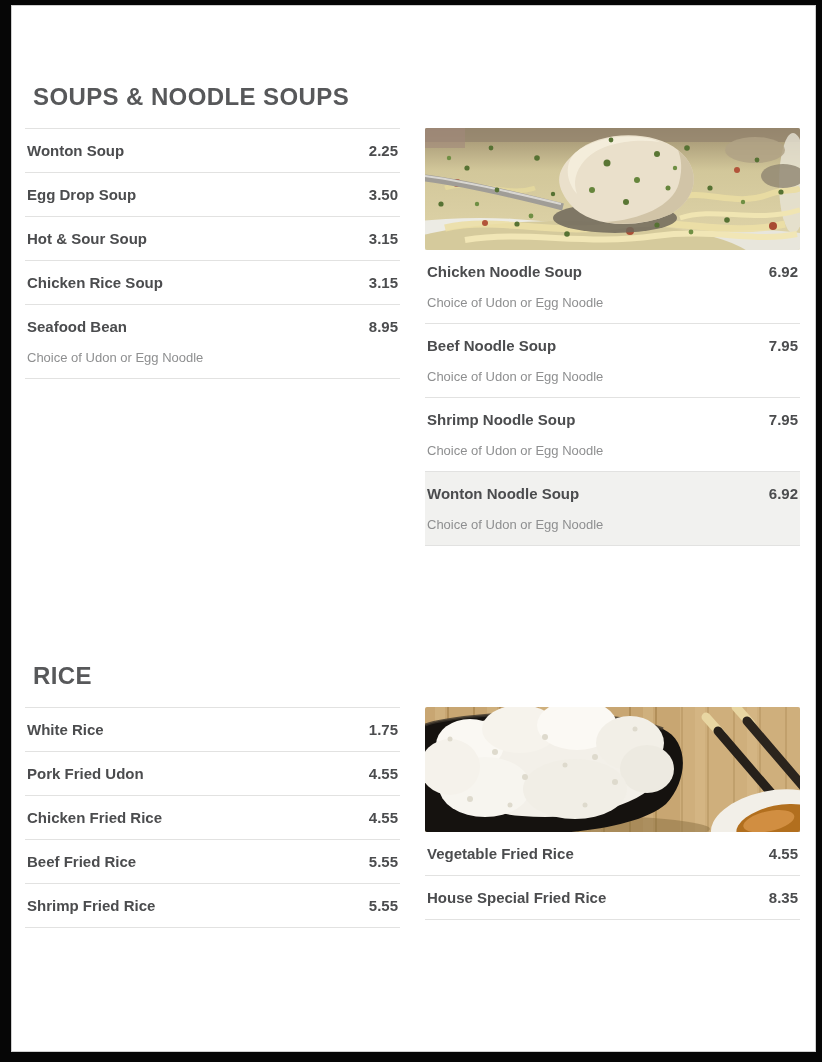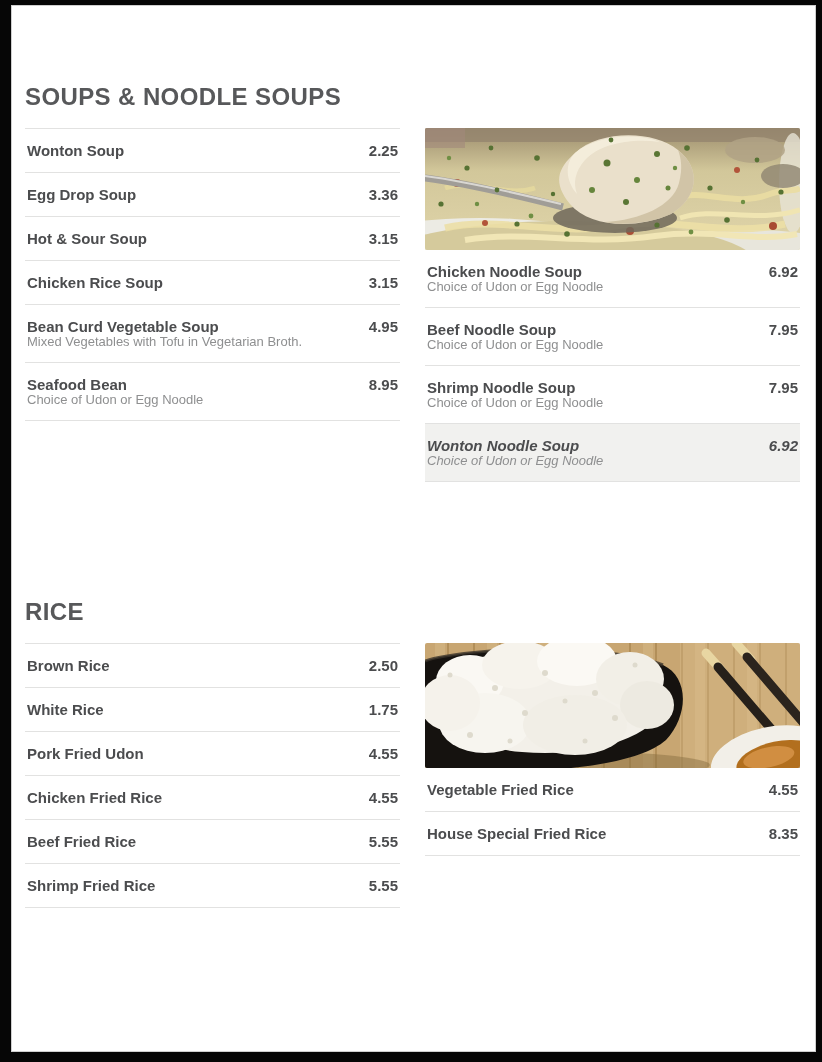--- a/index.html
+++ b/index.html
@@ -15,57 +15,57 @@
     left: 11px; top: 5px; right: 6px; bottom: 10px;
     background: #ffffff;
     box-shadow: 0 0 0 1px #cfcfcf inset;
   }
   .content { padding: 0 16px 0 14px; }
 
   .menu-section.first { margin-top: 78px; }
   .menu-section.second { margin-top: 116px; }
 
   .section-title {
-    margin: 0;
+    margin: 8px;
     font-size: 24px;
     font-weight: 700;
     color: #57585a;
     letter-spacing: 0.4px;
     line-height: 28px;
   }
 
   .columns { display: flex; gap: 25px; margin-top: 17px; }
   .col { flex: 1 1 0; min-width: 0; }
 
   .menu-list.top-line { border-top: 1px solid #e2e2e1; }
 
   .menu-row {
     border-bottom: 1px solid #e2e2e1;
     padding: 14px 2px 13px 2px;
   }
-  .menu-row.highlighted { background: #f1f1ef; font-style: italic; }
+  .menu-row.highlighted { background: #f1f1ef; }
 
   .row-line {
     display: flex;
     justify-content: space-between;
     align-items: baseline;
     gap: 4px;
   }
   .name, .price {
     font-size: 15px;
     font-weight: 700;
     color: #4b4c4e;
     line-height: 16px;
   }
   .price { white-space: nowrap; }
   .desc {
     font-size: 13px;
     color: #8e8f90;
     line-height: 14px;
-    margin-top: 0;
+    margin-top: 16px;
   }
 
   figure.photo { margin: 0; display: block; }
   figure.photo.soup { height: 122px; }
   figure.photo.rice { height: 125px; }
   figure.photo svg { display: block; width: 100%; height: 100%; border-radius: 2px; }
 </style>
 </head>
 <body>
 
@@ -82,46 +82,39 @@
             <div class="menu-row">
               <div class="row-line">
                 <span class="name">Wonton Soup</span>
                 <span class="price">2.25</span>
               </div>
             </div>
 
             <div class="menu-row">
               <div class="row-line">
                 <span class="name">Egg Drop Soup</span>
-                <span class="price">3.36</span>
+                <span class="price">3.50</span>
               </div>
             </div>
 
             <div class="menu-row">
               <div class="row-line">
                 <span class="name">Hot &amp; Sour Soup</span>
                 <span class="price">3.15</span>
               </div>
             </div>
 
             <div class="menu-row">
               <div class="row-line">
                 <span class="name">Chicken Rice Soup</span>
                 <span class="price">3.15</span>
               </div>
             </div>
 
 
-            <div class="menu-row">
-              <div class="row-line">
-                <span class="name">Bean Curd Vegetable Soup</span>
-                <span class="price">4.95</span>
-              </div>
-              <div class="desc">Mixed Vegetables with Tofu in Vegetarian Broth.</div>
-            </div>
 
             <div class="menu-row">
               <div class="row-line">
                 <span class="name">Seafood Bean</span>
                 <span class="price">8.95</span>
               </div>
               <div class="desc">Choice of Udon or Egg Noodle</div>
             </div>
 
           </div>
@@ -236,26 +229,20 @@
       </div>
     </section>
 
     <section class="menu-section second">
       <h2 class="section-title">RICE</h2>
       <div class="columns">
 
         <div class="col">
           <div class="menu-list top-line">
 
-            <div class="menu-row">
-              <div class="row-line">
-                <span class="name">Brown Rice</span>
-                <span class="price">2.50</span>
-              </div>
-            </div>
 
             <div class="menu-row">
               <div class="row-line">
                 <span class="name">White Rice</span>
                 <span class="price">1.75</span>
               </div>
             </div>
 
             <div class="menu-row">
               <div class="row-line">

